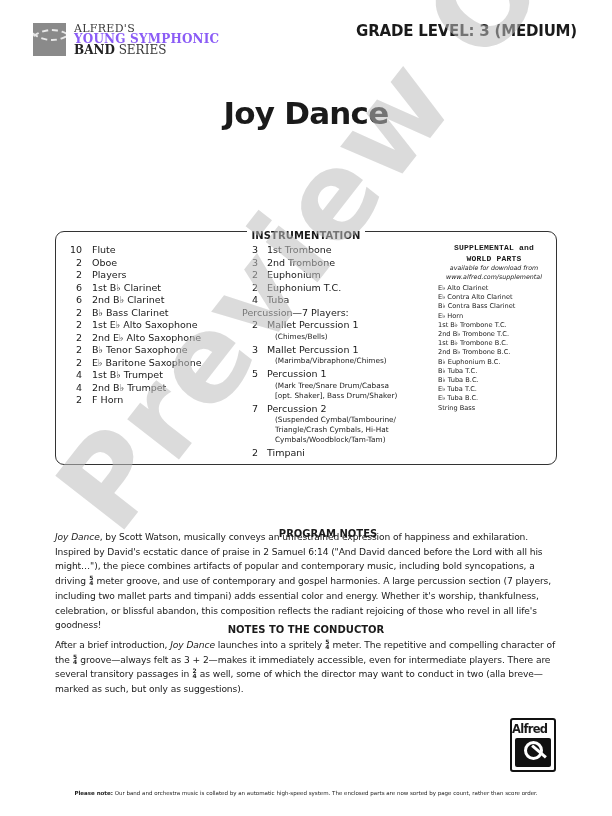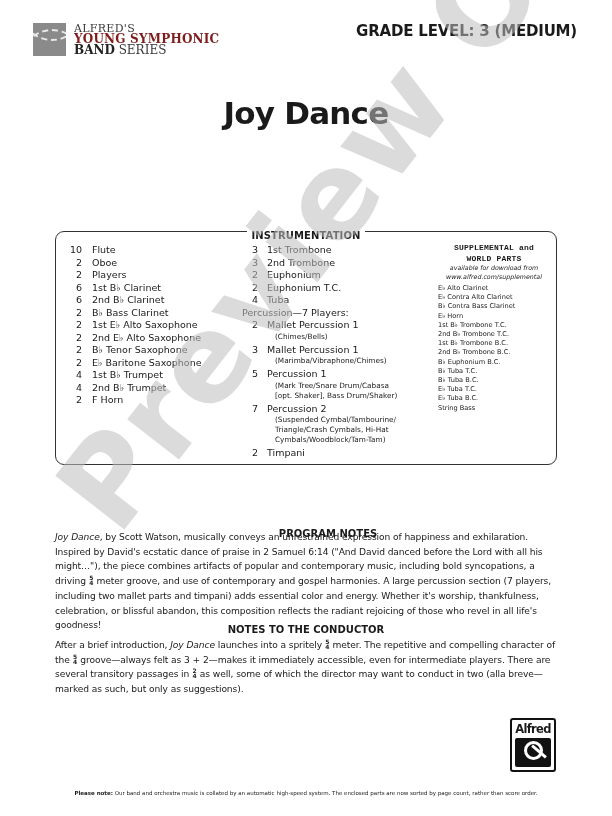--- a/index.html
+++ b/index.html
@@ -7,21 +7,21 @@
   .page { position: absolute; left: 0; top: 0; width: 612px; height: 816px; }
 
   
   .series-logo { position: absolute; left: 33px; top: 23px; display: flex; align-items: center; }
   .series-mark { width: 33px; height: 33px; background: #8a8a8a; position: relative; overflow: hidden; }
   .series-mark .arc { position: absolute; border: 2px dashed #e8e8e8; border-radius: 50%; }
   .series-mark .arc1 { left: -8px; top: 6px; width: 50px; height: 40px; border-bottom-color: transparent; border-left-color: transparent; border-right-color: transparent; }
   .series-mark .arc2 { left: -8px; top: -26px; width: 50px; height: 40px; border-top-color: transparent; border-left-color: transparent; border-right-color: transparent; }
   .series-text { margin-left: 8px; font-family: "DejaVu Serif", "Liberation Serif", serif; line-height: 11px; color: #3a3a3a; }
   .series-text .l1 { font-size: 11px; letter-spacing: 0.3px; }
-  .series-text .l2 { font-size: 12px; font-weight: bold; letter-spacing: 0.2px; color: #7f1d1d; }
+  .series-text .l2 { font-size: 12px; font-weight: bold; letter-spacing: 0.2px; color: #8b5cf6; }
   .series-text .l3 { font-size: 12px; }
   .series-text .l3 b { font-weight: bold; color: #222; }
 
   .grade { position: absolute; right: 35px; top: 22px; font-size: 15px; font-weight: bold; letter-spacing: -0.2px; }
 
   .title { position: absolute; left: 0; width: 612px; top: 95px; text-align: center; font-size: 31px; font-weight: bold; letter-spacing: -0.8px; }
   .composer { position: absolute; left: 0; width: 612px; top: 148px; text-align: center; font-size: 10.5px; }
 
   
   .instr-box { position: absolute; left: 55px; top: 231px; width: 500px; height: 232px; border: 1.2px solid #333; border-radius: 9px; }
@@ -43,21 +43,21 @@
   .supp-sub { font-size: 6.3px; font-style: italic; text-align: center; line-height: 8.5px; width: 112px; margin-bottom: 3px; }
 
   
   .section-heading { position: absolute; left: 0; width: 612px; text-align: center; font-size: 10px; font-weight: bold; }
   .para { position: absolute; left: 55px; width: 505px; font-size: 9.15px; line-height: 14.7px; letter-spacing: -0.1px; }
   .para i { font-style: italic; }
   .ts { display: inline-block; font-size: 6px; line-height: 5px; vertical-align: -1px; text-align: center; width: 5px; font-weight: bold; }
 
   
   .alfred-logo { position: absolute; left: 510px; top: 718px; width: 46px; height: 54px; border: 2px solid #111; border-radius: 3px; background: #fff; box-sizing: border-box; }
-  .alfred-logo .word { position: absolute; left: 0; top: 2px; width: 42px; text-align: center; font-size: 11.5px; font-weight: bold; letter-spacing: -0.7px; }
+  .alfred-logo .word { position: absolute; left: 0; top: 2px; width: 26px; text-align: center; font-size: 11.5px; font-weight: bold; letter-spacing: -0.7px; }
   .alfred-logo .mark { position: absolute; left: 3px; top: 18px; width: 36px; height: 29px; background: #111; border-radius: 2px; overflow: hidden; }
   .alfred-logo .ring { position: absolute; left: 9px; top: 3px; width: 19px; height: 19px; border: 3px solid #fff; border-radius: 50%; box-sizing: border-box; }
   .alfred-logo .slash { position: absolute; left: 15px; top: 12px; width: 18px; height: 3px; background: #fff; transform: rotate(40deg); }
 
   .footnote { position: absolute; left: 0; width: 612px; top: 790px; text-align: center; font-size: 5.5px; color: #222; }
   .footnote b { font-weight: bold; }
 
   
   .watermark { position: absolute; left: 30px; top: 470px; font-size: 120px; font-weight: bold; color: rgba(190,190,190,0.55); transform: rotate(-52deg); transform-origin: left top; white-space: nowrap; letter-spacing: 2px; pointer-events: none; font-family: "DejaVu Sans", sans-serif; }
 </style>

